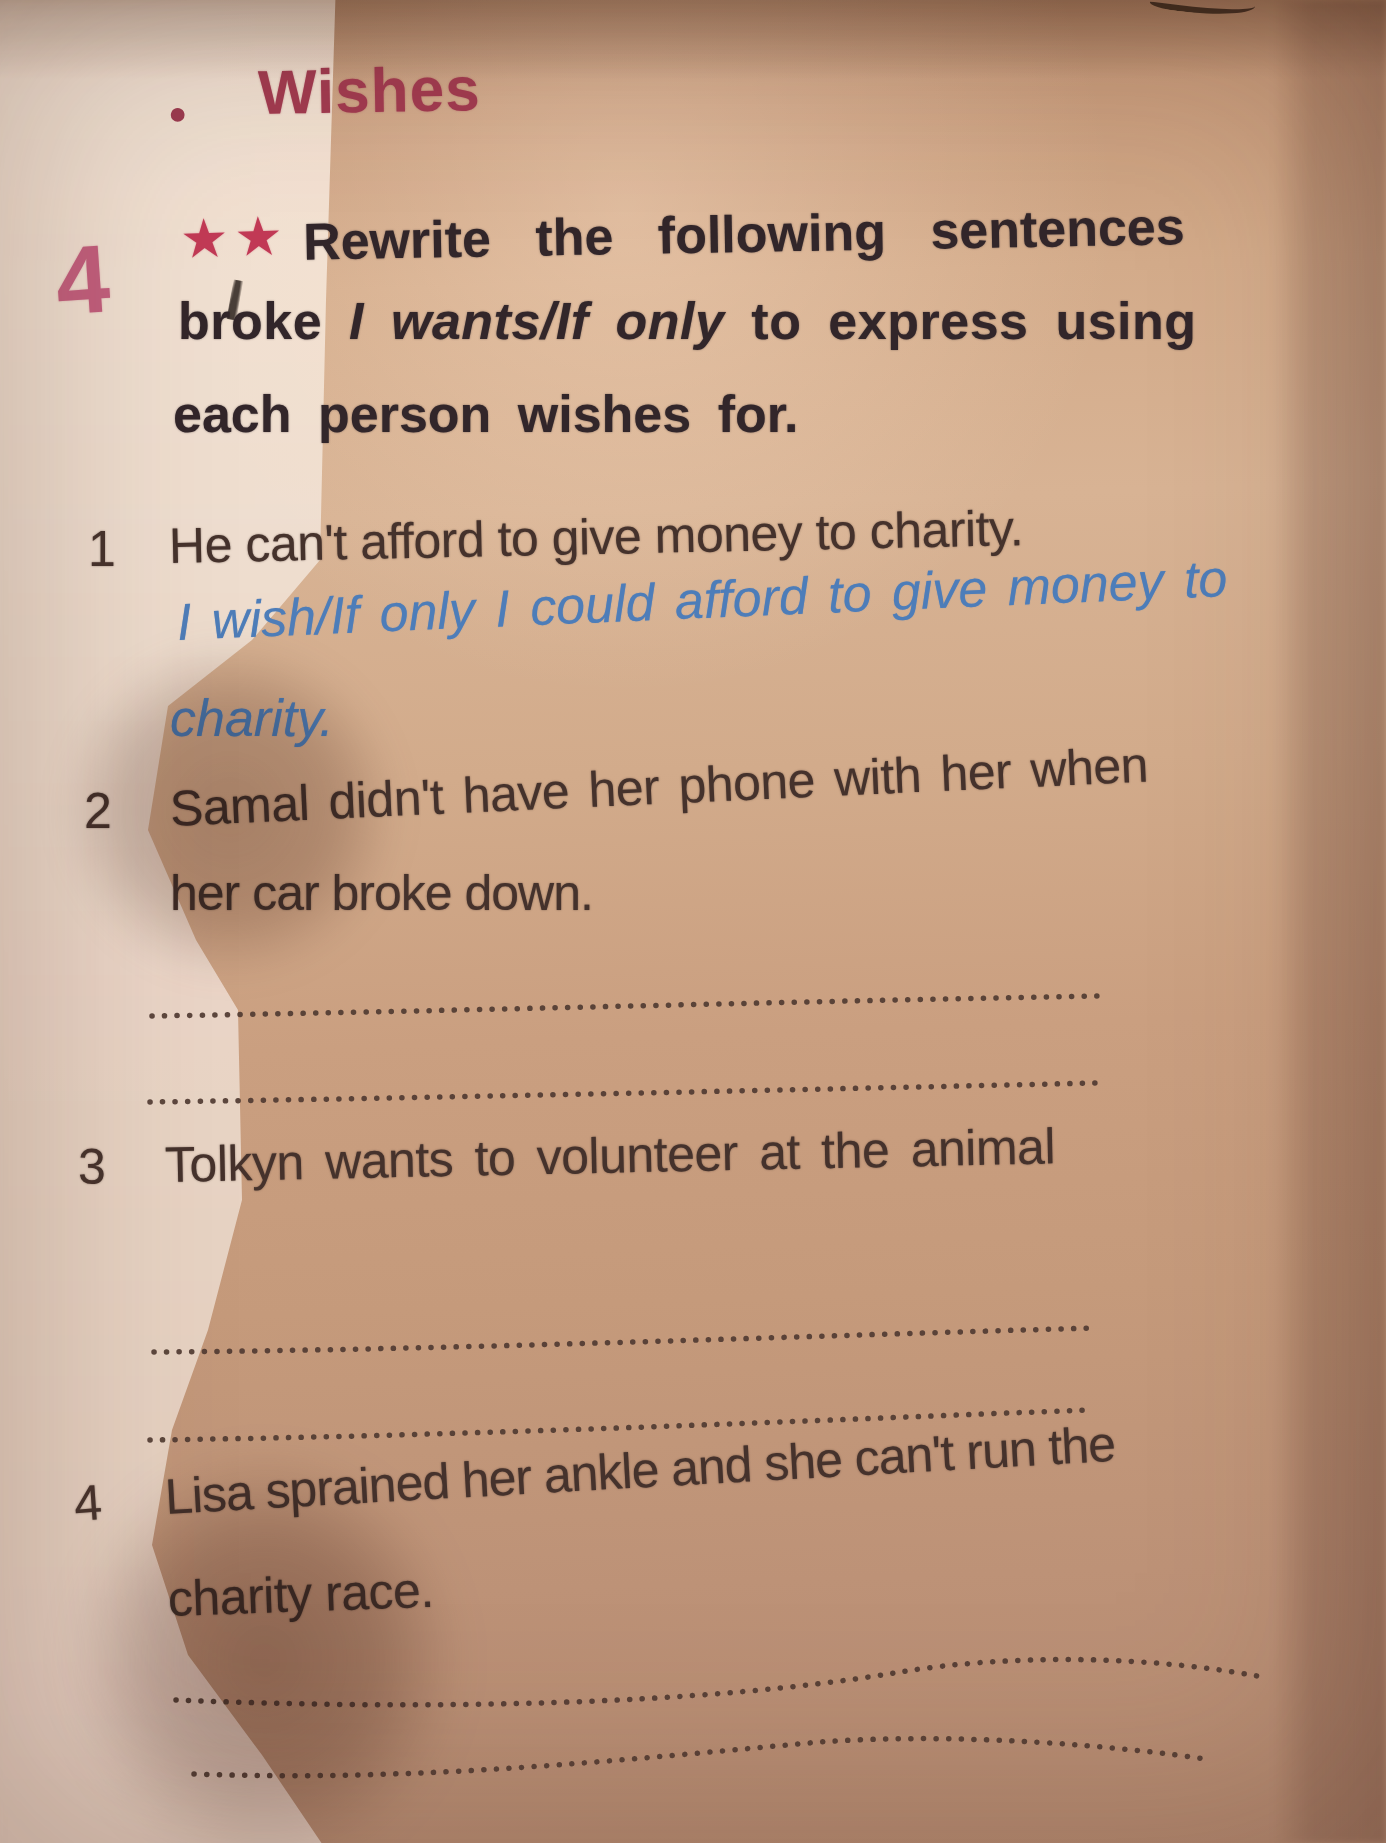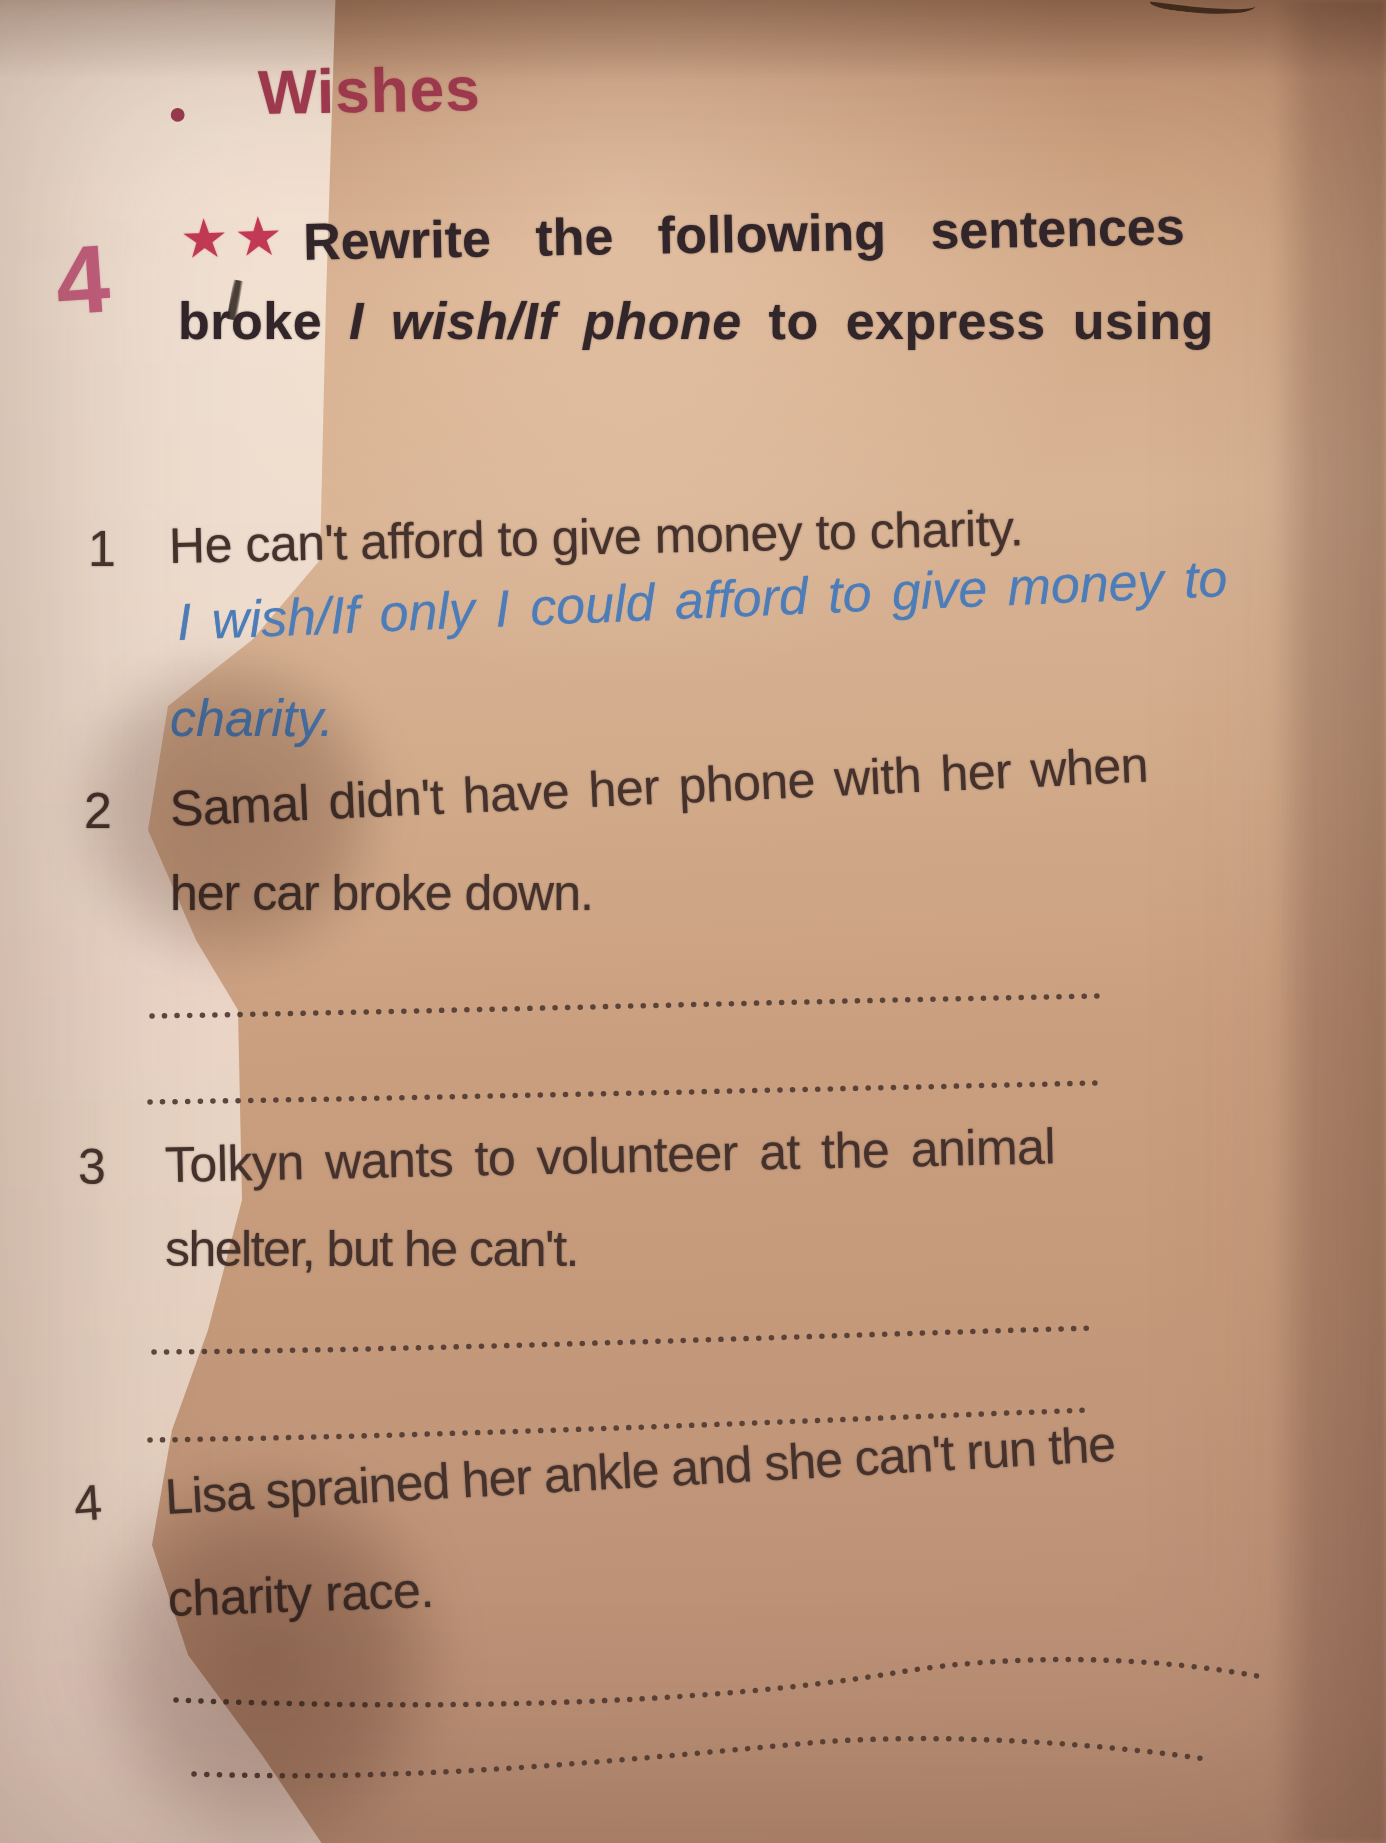--- a/index.html
+++ b/index.html
@@ -93,34 +93,34 @@
   <div class="ov corner-mark"></div>
 
   <span class="t bullet">●</span>
   <span class="t sec-title">Wishes</span>
 
   <span class="t ex-num">4</span>
   <span class="t stars">★★</span>
   <span class="ink-mark"></span>
 
   <span class="t instr l1">Rewrite the following sentences</span>
-  <span class="t instr l2"><span>broke </span><span class="it">I wish/If phone</span><span> to express using</span></span>
+  <span class="t instr l2"><span>broke </span><span class="it">I wants/If only</span><span> to express using</span></span>
+  <span class="t instr l3">each person wishes for.</span>
 
   <span class="t num" style="left:88px; top:524px;">1</span>
   <span class="t body-t" style="left:169px; top:521px; transform:rotate(-1.2deg);">He can't afford to give money to charity.</span>
   <span class="t ans" style="left:177px; top:596px; transform:rotate(-2.4deg);">I wish/If only I could afford to give money to</span>
   <span class="t ans" style="left:170px; top:692px;">charity.</span>
 
   <span class="t num" style="left:84px; top:786px;">2</span>
   <span class="t body-t" style="left:170px; top:784px; word-spacing:6px; transform:rotate(-2.6deg);">Samal didn't have her phone with her when</span>
   <span class="t body-t" style="left:170px; top:868px; letter-spacing:-1px;">her car broke down.</span>
 
   <span class="t num" style="left:78px; top:1142px;">3</span>
   <span class="t body-t" style="left:165px; top:1140px; word-spacing:8px; transform:rotate(-1.2deg);">Tolkyn wants to volunteer at the animal</span>
-  <span class="t body-t" style="left:165px; top:1224px; letter-spacing:-1.5px;">shelter, but he can't.</span>
 
   <span class="t num" style="left:74px; top:1478px; transform:rotate(-4deg);">4</span>
   <span class="t body-t" style="left:165px; top:1472px; letter-spacing:-1px; transform:rotate(-3.2deg);">Lisa sprained her ankle and she can't run the</span>
   <span class="t body-t" style="left:168px; top:1574px; transform:rotate(-2deg);">charity race.</span>
 
   <svg class="dots" width="1386" height="1843" viewBox="0 0 1386 1843">
     <path d="M 152 1016 C 420 1012, 760 1002, 1100 996"></path>
     <path d="M 150 1102 C 430 1098, 780 1090, 1096 1083"></path>
     <path d="M 154 1352 C 450 1350, 800 1336, 1094 1328"></path>
     <path d="M 150 1440 C 470 1436, 820 1420, 1088 1410"></path>

